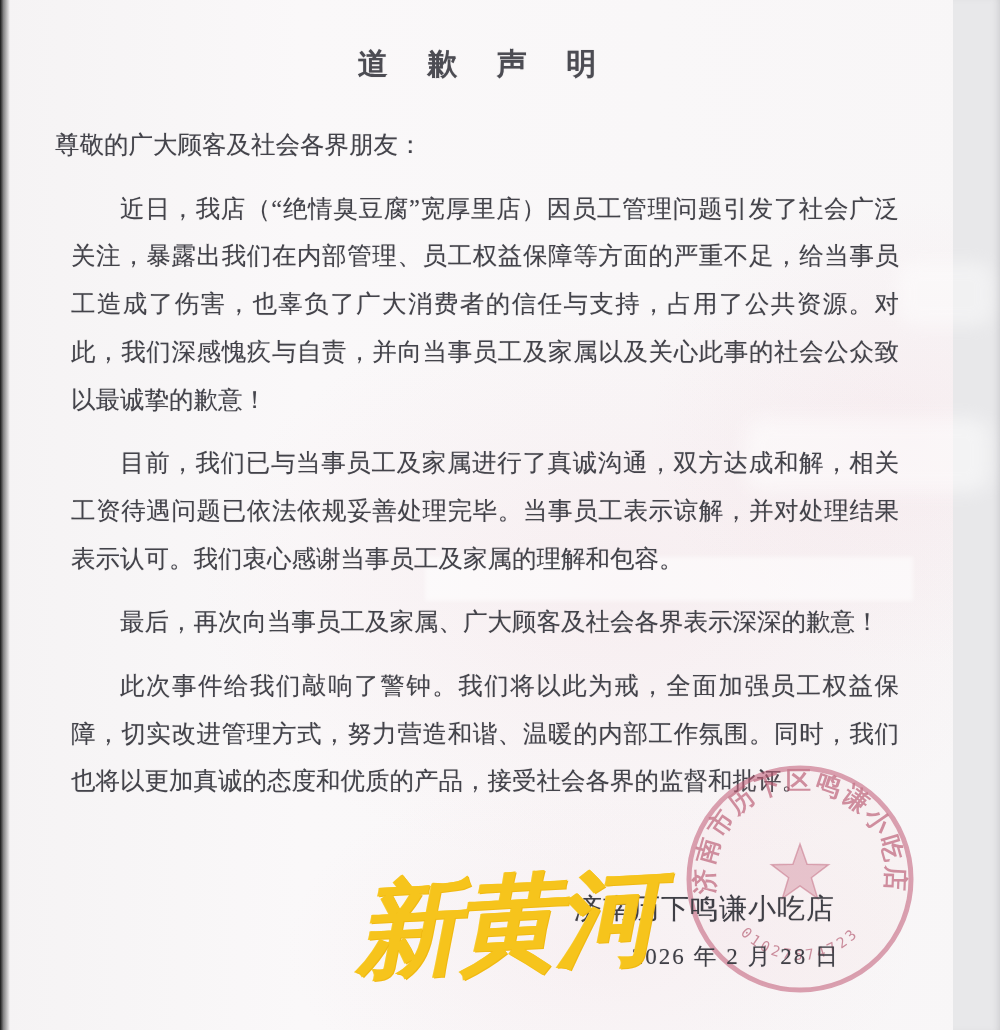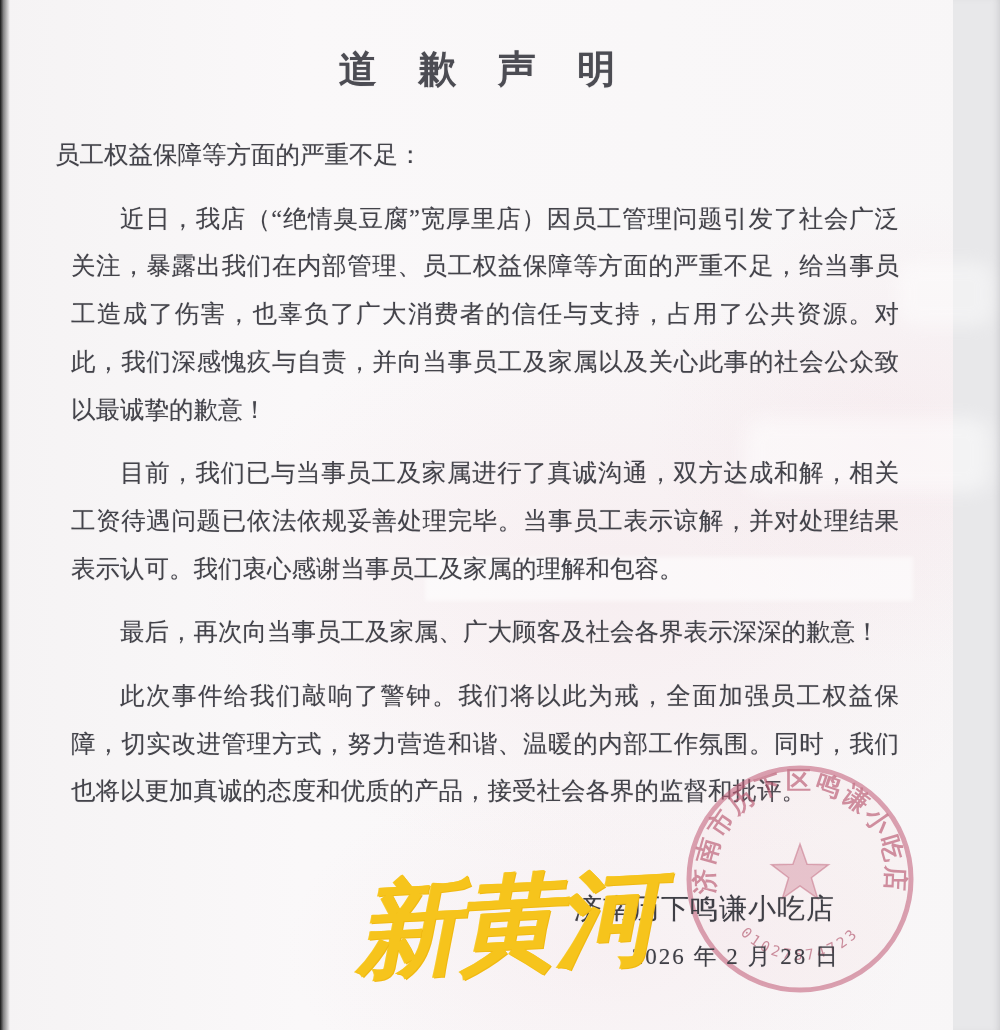--- a/index.html
+++ b/index.html
@@ -28,21 +28,21 @@
   .blob{position:absolute;background:#ffffff;border-radius:18px;pointer-events:none;z-index:1;}
   .blob.b1{left:745px;top:418px;width:245px;height:74px;opacity:.5;filter:blur(9px);}
   .blob.b2{left:898px;top:262px;width:95px;height:64px;opacity:.42;filter:blur(8px);}
   .patch{
     position:absolute;left:425px;top:557px;width:488px;height:44px;z-index:1;
     background:rgba(255,255,255,0.55);filter:blur(2px);
   }
   .doc{position:absolute;left:55px;top:0;width:860px;z-index:2;}
   .title{
     margin:44px 0 0 0;text-align:center;
-    font-size:38px;font-weight:600;letter-spacing:16px;color:#4c4c53;
+    font-size:30px;font-weight:600;letter-spacing:16px;color:#4c4c53;
     text-shadow:0 0 1px rgba(76,76,83,.35);
   }
   .bodytext{
     margin-top:36px;
     font-size:24.5px;line-height:47.7px;color:#43434a;
     text-align:justify;text-justify:inter-ideograph;
     text-shadow:0 0 1px rgba(67,67,74,.3);
     position:relative;z-index:2;
   }
   .salutation{margin:0;}
@@ -76,21 +76,21 @@
 <div class="page">
   <div class="edge-right"></div>
   <div class="edge-left"></div>
   <div class="blob b1"></div>
   <div class="blob b2"></div>
   <div class="patch"></div>
 
   <div class="doc">
     <h1 class="title">道 歉 声 明</h1>
     <div class="bodytext">
-      <p class="salutation">员工权益保障等方面的严重不足：</p>
+      <p class="salutation">尊敬的广大顾客及社会各界朋友：</p>
       <div class="paras">
           <p>近日，我店（“绝情臭豆腐”宽厚里店）因员工管理问题引发了社会广泛关注，暴露出我们在内部管理、员工权益保障等方面的严重不足，给当事员工造成了伤害，也辜负了广大消费者的信任与支持，占用了公共资源。对此，我们深感愧疚与自责，并向当事员工及家属以及关心此事的社会公众致以最诚挚的歉意！</p>
           <p>目前，我们已与当事员工及家属进行了真诚沟通，双方达成和解，相关工资待遇问题已依法依规妥善处理完毕。当事员工表示谅解，并对处理结果表示认可。我们衷心感谢当事员工及家属的理解和包容。</p>
           <p>最后，再次向当事员工及家属、广大顾客及社会各界表示深深的歉意！</p>
           <p>此次事件给我们敲响了警钟。我们将以此为戒，全面加强员工权益保障，切实改进管理方式，努力营造和谐、温暖的内部工作氛围。同时，我们也将以更加真诚的态度和优质的产品，接受社会各界的监督和批评。</p>
         </div>
     </div>
   </div>
 
   <svg class="seal" viewBox="0 0 236 242" xmlns="http://www.w3.org/2000/svg">

